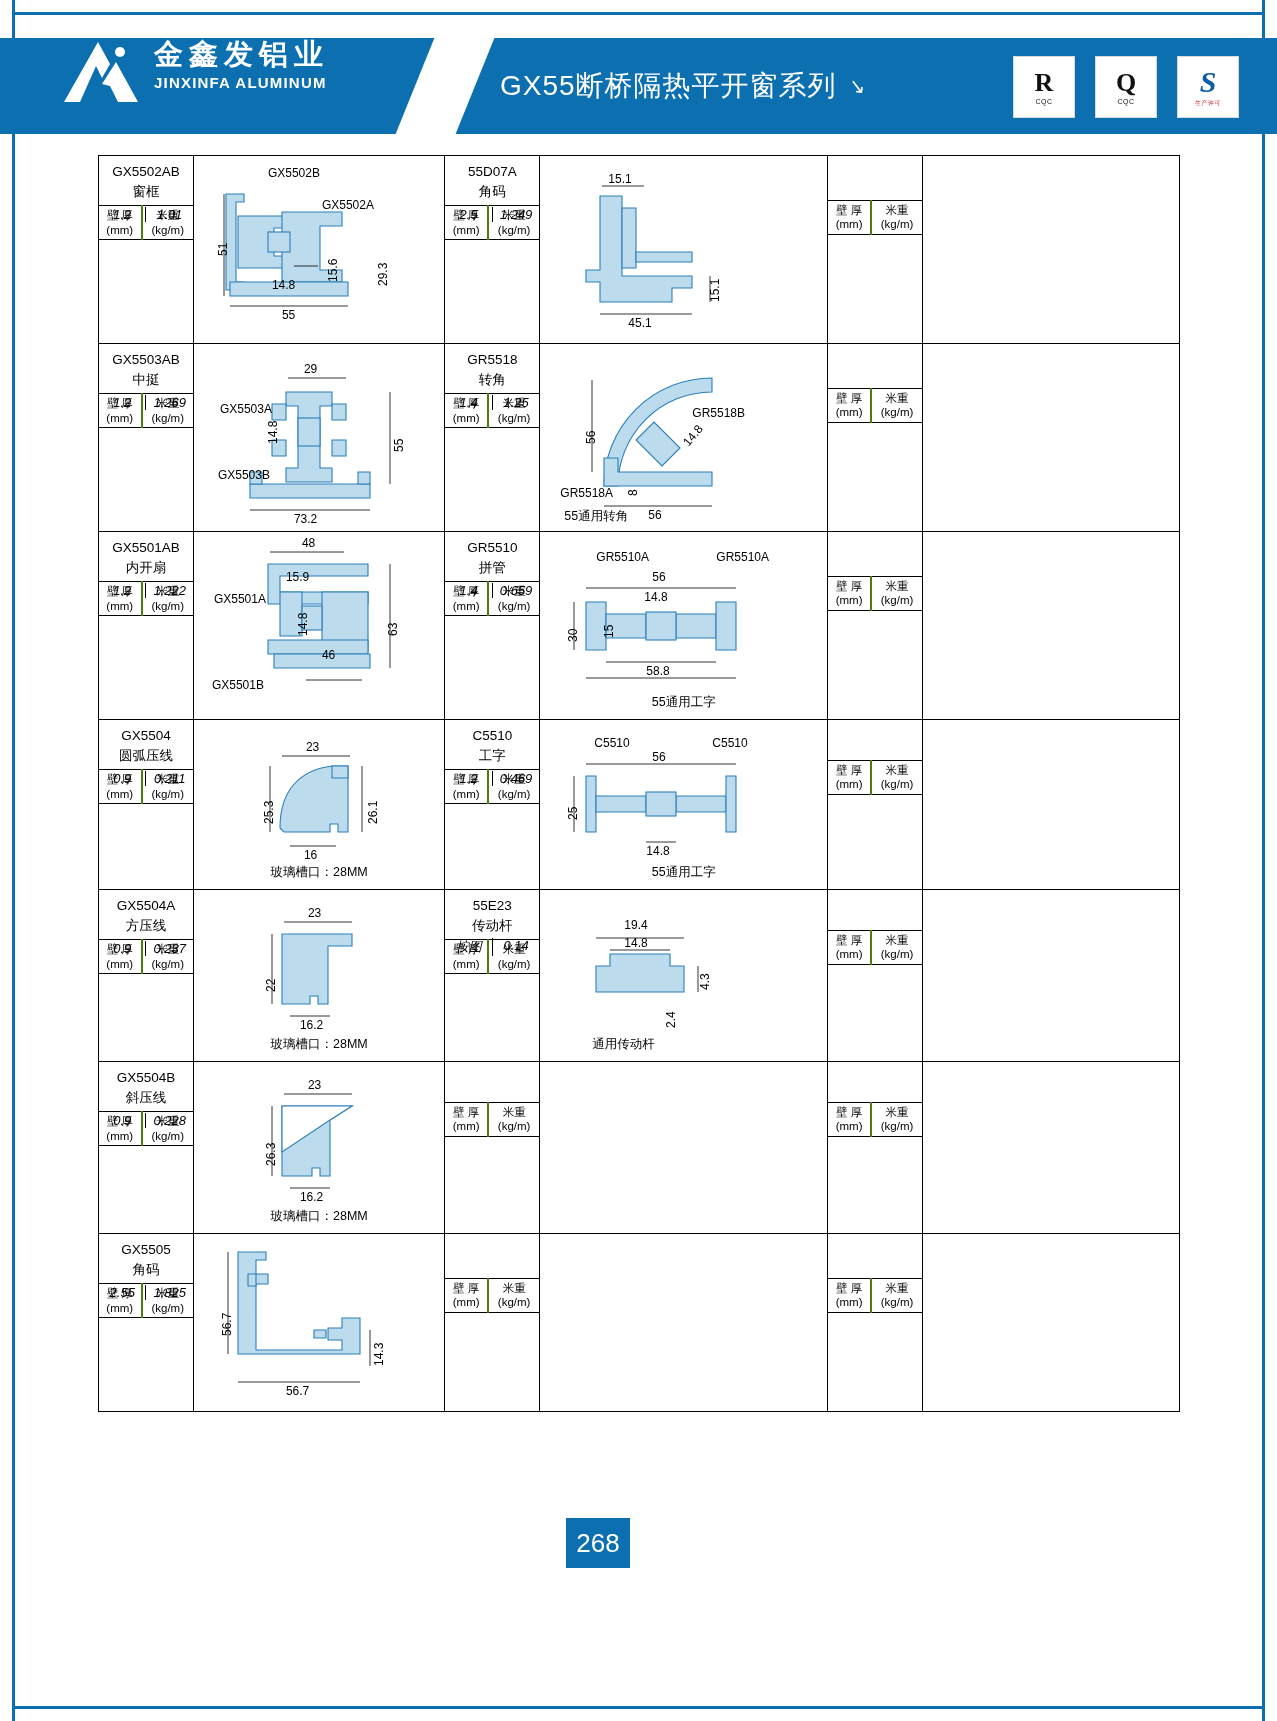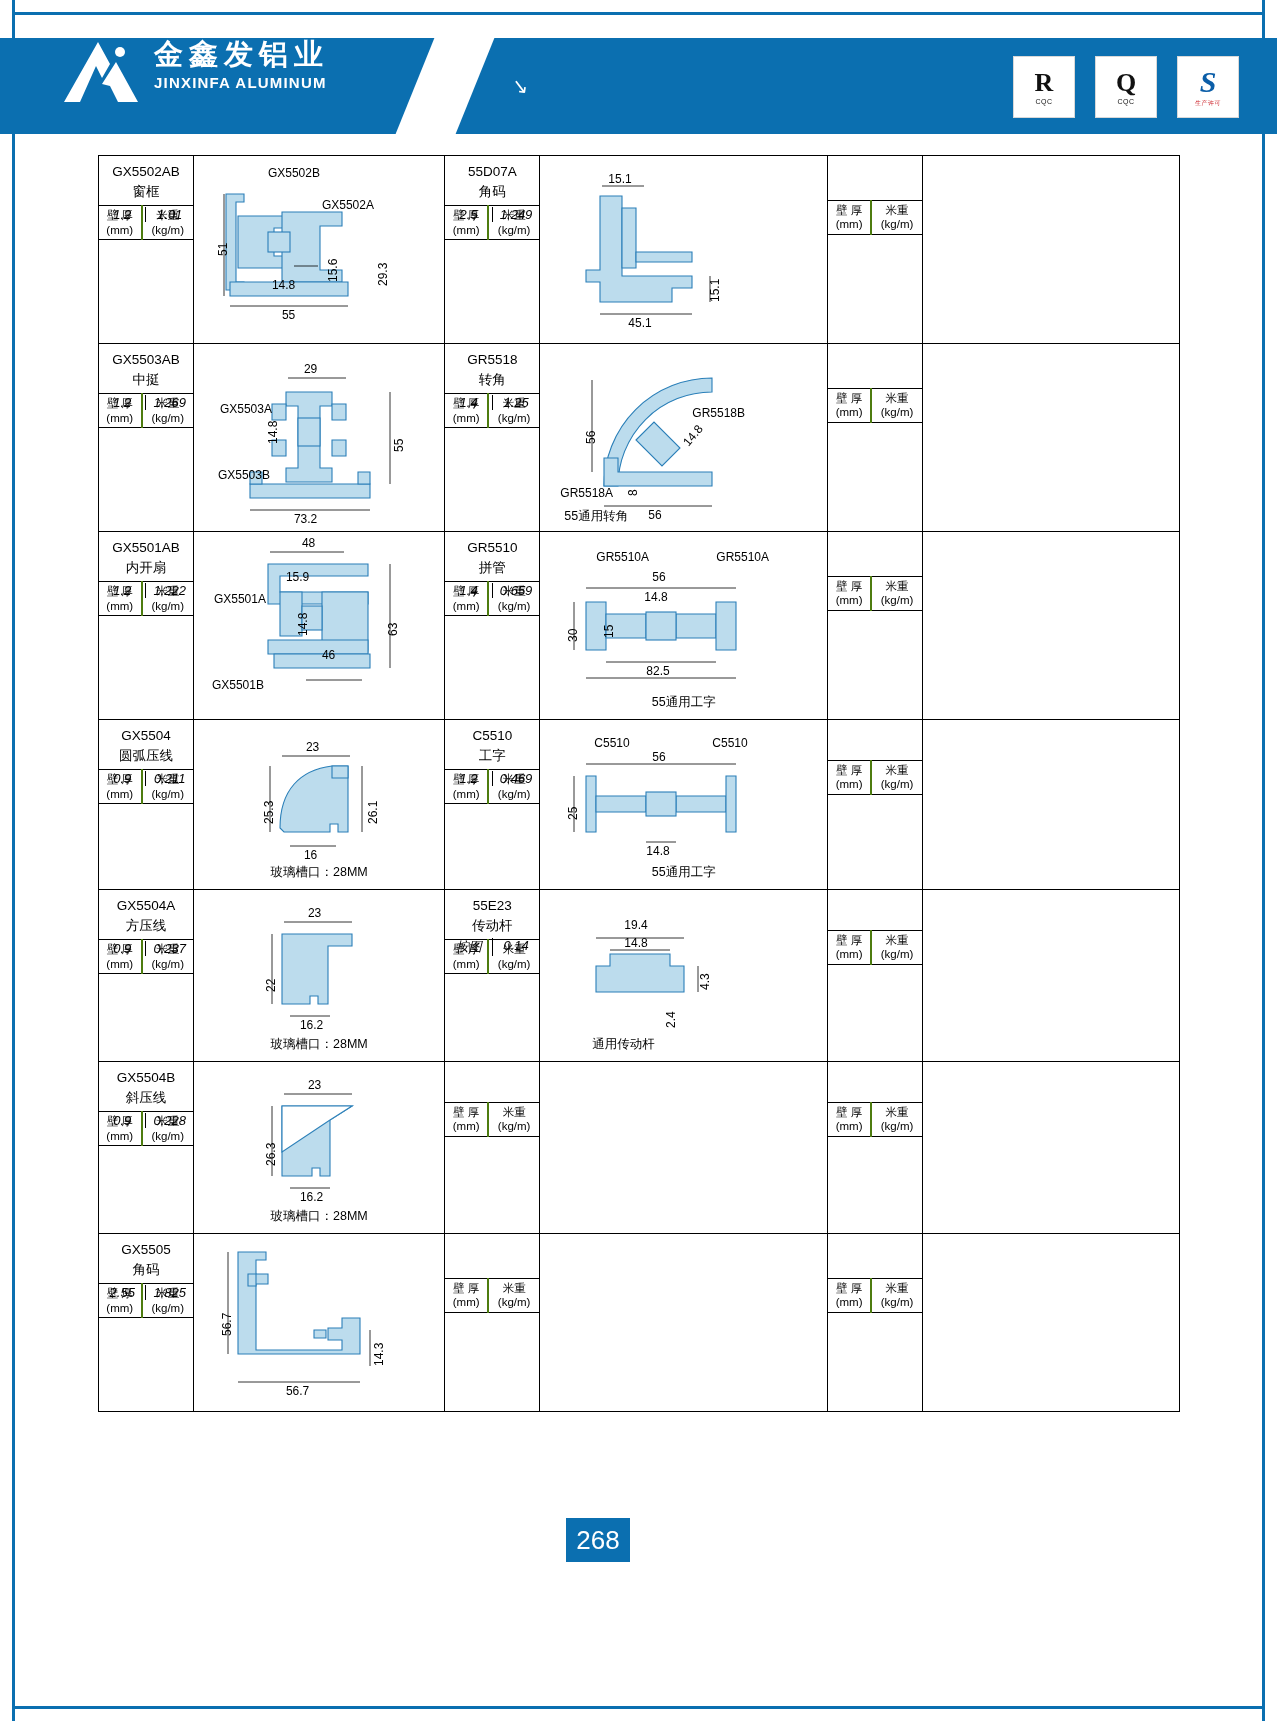--- a/index.html
+++ b/index.html
@@ -48,21 +48,21 @@
 
   .draw{position:relative;overflow:hidden;}
   .draw svg{position:absolute;left:0;top:0;}
   .note{position:absolute;width:100%;text-align:center;font-size:12.5px;bottom:8px;margin-top:44px;}
 
   .lbl{position:absolute;font-size:12px;white-space:nowrap;}
   .lbl.v{transform:rotate(-90deg);transform-origin:left top;}
   .lbl.d{transform:rotate(-50deg);transform-origin:left top;}
 
   .footnote{position:absolute;left:98px;top:1481px;font-size:14.5px;font-weight:bold;letter-spacing:.3px;}
-  .pagebox{position:absolute;left:566px;top:1518px;width:64px;height:44px;background:#0b6fb0;color:#fff;
+  .pagebox{position:absolute;left:566px;top:1518px;width:64px;height:50px;background:#0b6fb0;color:#fff;
            font-size:26px;display:flex;align-items:center;justify-content:center;}
   .border-lr-l{position:absolute;left:12px;top:0;width:3px;height:1721px;background:#0b6fb0;}
   .border-lr-r{position:absolute;right:12px;top:0;width:3px;height:1721px;background:#0b6fb0;}
   .border-tb-t{position:absolute;left:12px;top:12px;width:1253px;height:3px;background:#0b6fb0;}
   .border-tb-b{position:absolute;left:12px;bottom:12px;width:1253px;height:3px;background:#0b6fb0;}
 </style>
 </head>
 <body>
 
 <div class="page">
@@ -81,20 +81,21 @@
           <circle cx="62" cy="14" r="5" fill="#ffffff"></circle>
         </svg>
       </div>
       <div class="logo-text">
         <div class="logo-cn">金鑫发铝业</div>
         <div class="logo-en">JINXINFA ALUMINUM</div>
       </div>
     </div>
     <div class="header-slash"></div>
     <div class="header-title">
+      <span>GX55断桥隔热平开窗系列</span>
       <span class="title-arrow">↘</span>
     </div>
     <div class="certs">
       <div class="cert">
         <div class="big">R</div>
         <div class="sub">CQC</div>
       </div>
       <div class="cert">
         <div class="big">Q</div>
         <div class="sub">CQC</div>
@@ -379,21 +380,21 @@
             <line x1="66" y1="130" x2="176" y2="130"></line>
             <line x1="46" y1="146" x2="196" y2="146"></line>
           </g>
         </svg>
         <div class="lbl" style="left:56px;top:18px">GR5510A</div>
         <div class="lbl" style="left:176px;top:18px">GR5510A</div>
         <div class="lbl" style="left:112px;top:38px">56</div>
         <div class="lbl" style="left:104px;top:58px">14.8</div>
         <div class="lbl v" style="left:26px;top:110px">30</div>
         <div class="lbl v" style="left:62px;top:106px">15</div>
-        <div class="lbl" style="left:106px;top:132px">82.5</div>
+        <div class="lbl" style="left:106px;top:132px">58.8</div>
         <div class="note">55通用工字</div>
       </td>
 
       <td class="spec">
         <div class="spec-inner">
           <div class="spec-name" style="height:34px"></div>
           <table class="spec-table">
                 <tbody>
                   <tr class="spec-hdr">
             <td class="l"><span>壁 厚</span><br><span>(mm)</span></td>

